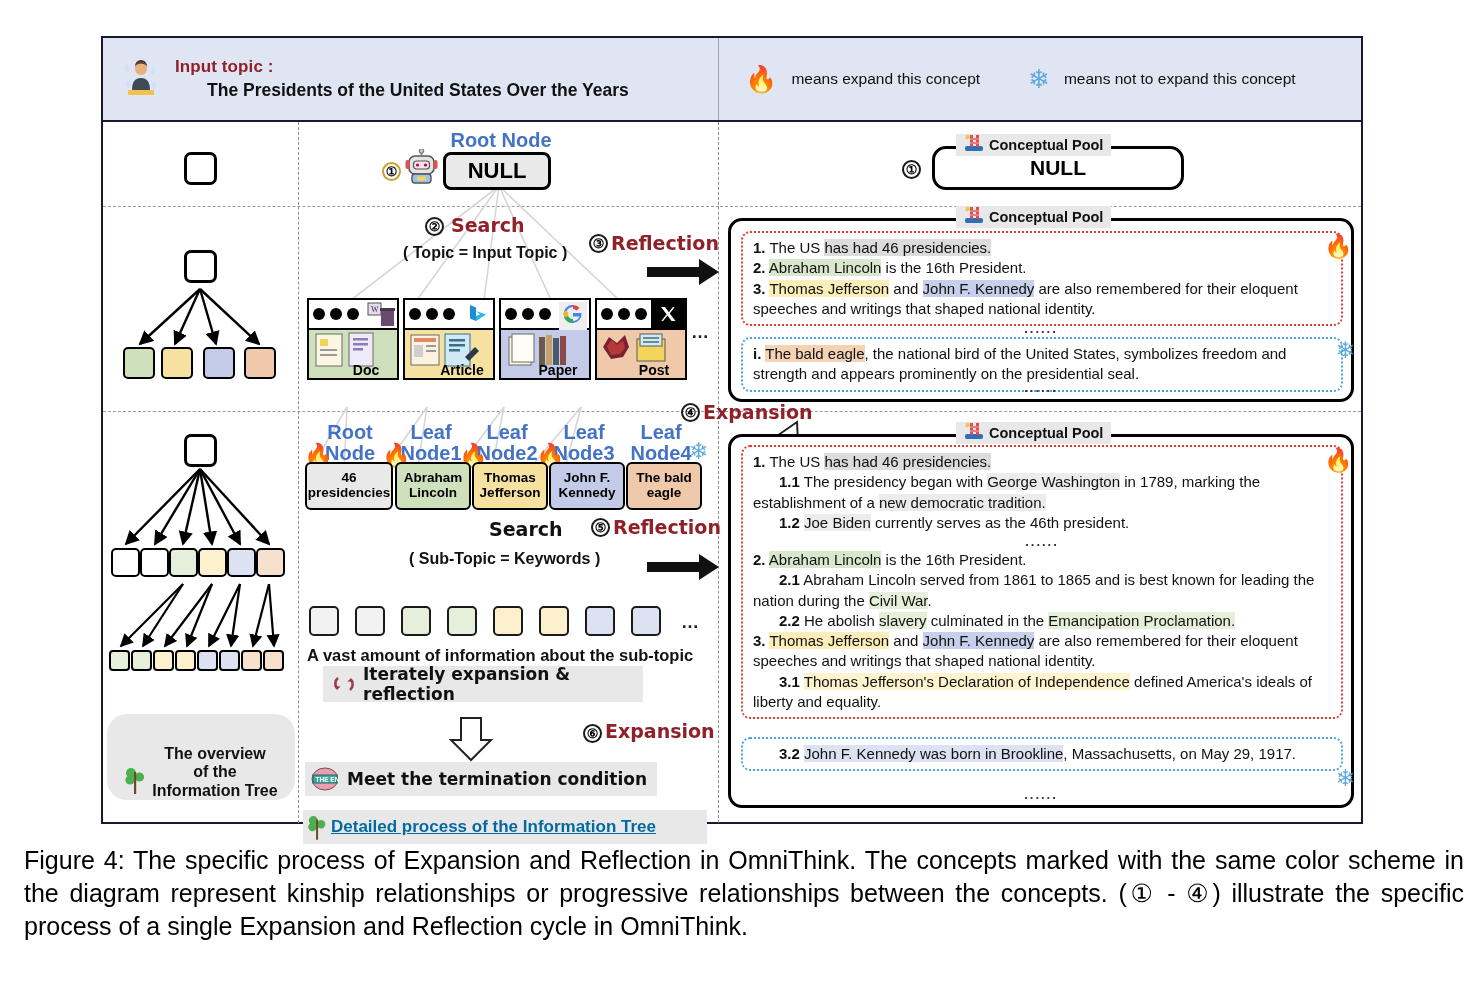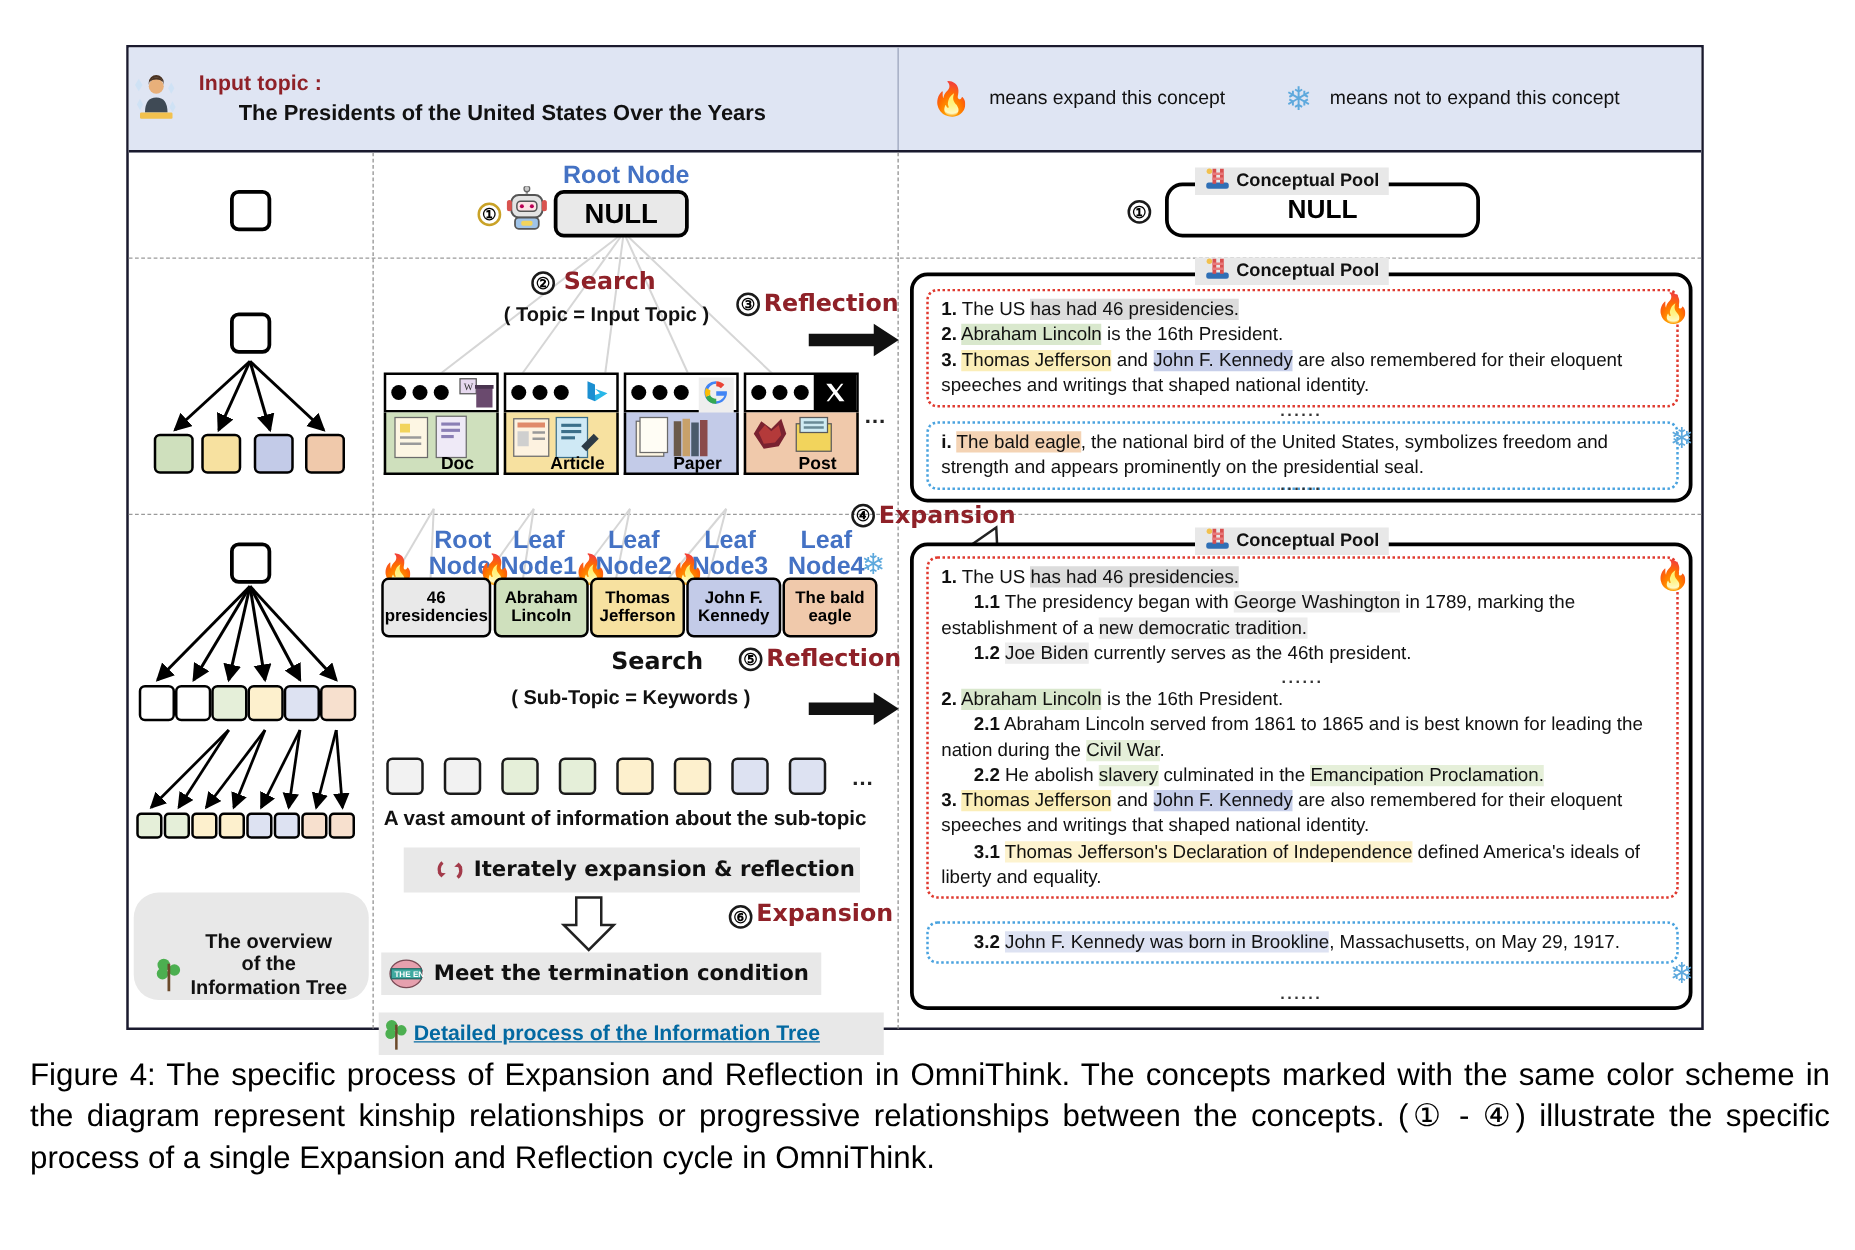--- a/index.html
+++ b/index.html
@@ -7,21 +7,21 @@
 
   .figure-wrap{position:absolute;left:0;top:0;width:1484px;height:1000px;}
 
   
   .diagram{position:absolute;left:101px;top:36px;width:1262px;height:788px;
            border:2.5px solid #1a1a2e;background:#fff;box-sizing:border-box;}
 
   
   .header{position:absolute;left:0;top:0;width:100%;height:84px;
           background:#dfe5f3;border-bottom:2.5px solid #1a1a2e;box-sizing:border-box;display:flex;align-items:center;}
-  .hdr-left{width:616px;height:100%;display:flex;align-items:center;border-right:1.5px solid #9aa3bb;box-sizing:border-box;}
+  .hdr-left{width:616px;height:100%;display:flex;align-items:center;border-right:1.5px solid #9aa3bb;box-sizing:border-box;padding-left:16px;}
   .person-icon{width:44px;height:44px;position:relative;flex:0 0 44px;margin-right:12px;}
   .topic-texts{display:flex;flex-direction:column;justify-content:center;}
   .topic-label{color:#8f2128;font-size:17px;font-weight:bold;letter-spacing:.1px;line-height:1.35;}
   .topic-value{color:#111;font-size:17.5px;font-weight:bold;line-height:1.35;margin-left:32px;}
 
   .hdr-right{flex:1;height:100%;display:flex;align-items:center;padding-left:26px;}
   .legend-item{display:flex;align-items:center;margin-right:48px;}
   .legend-item .glyph{font-size:26px;line-height:1;margin-right:14px;}
   .legend-item .ltext{font-size:15.5px;color:#111;}
 
@@ -418,21 +418,21 @@
 
         <div class="circnum dark" style="position:absolute;left:382px;top:281px;">④</div>
         <div class="redscript" style="position:absolute;left:404px;top:279px;">
           <span>Expansion</span>
         </div>
 
         <svg class="edges" width="420" height="701" style="pointer-events:none;">
           <path d="M528,290 L505,306 L512,308 L492,320 L512,325 L505,330 L530,330 z" fill="#fff" stroke="#222" stroke-width="2" transform="translate(-30,10)"></path>
         </svg>
 
-        <div class="lbl-blue" style="position:absolute;left:8px;top:300px;width:86px;text-align:right;">
+        <div class="lbl-blue" style="position:absolute;left:8px;top:300px;width:86px;">
           <span>Root</span><br>
           <span>Node</span>
         </div>
         <div class="lbl-blue" style="position:absolute;left:92px;top:300px;width:80px;">
           <span>Leaf</span><br>
           <span>Node1</span>
         </div>
         <div class="lbl-blue" style="position:absolute;left:168px;top:300px;width:80px;">
           <span>Leaf</span><br>
           <span>Node2</span>
@@ -501,21 +501,21 @@
         <div class="chip" style="left:194px;top:484px;background:#fdf0cd;"></div>
         <div class="chip" style="left:240px;top:484px;background:#fdf0cd;"></div>
         <div class="chip" style="left:286px;top:484px;background:#dde2f2;"></div>
         <div class="chip" style="left:332px;top:484px;background:#dde2f2;"></div>
         <div class="ellipsis3" style="left:382px;top:490px;">…</div>
 
         <div style="position:absolute;left:8px;top:524px;font-weight:bold;font-size:16.5px;color:#111;">
           <span>A vast amount of information about the sub-topic</span>
         </div>
 
-        <div class="greybar" style="left:24px;top:556px;width:365px;height:36px;padding-left:24px;">
+        <div class="greybar" style="left:24px;top:544px;width:320px;height:36px;padding-left:8px;">
           <span style="margin-right:6px;display:inline-flex;">
             <svg width="26" height="26" viewBox="0 0 26 26">
               <path d="M7 7 a7 7 0 0 0 -1 10" fill="none" stroke="#a33a4a" stroke-width="2.6"></path>
               <path d="M3 15 l3 4 l3.6 -3.4 z" fill="#a33a4a"></path>
               <path d="M19 19 a7 7 0 0 0 1 -10" fill="none" stroke="#a33a4a" stroke-width="2.6"></path>
               <path d="M23 11 l-3 -4 l-3.6 3.4 z" fill="#a33a4a"></path>
             </svg>
           </span>
           <span class="script-bold">Iterately expansion &amp; reflection</span>
         </div>

